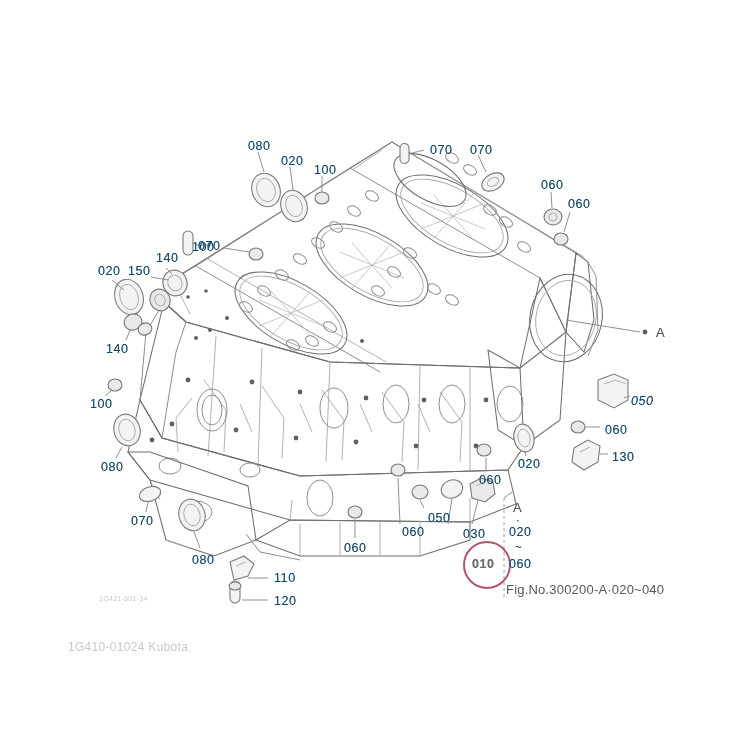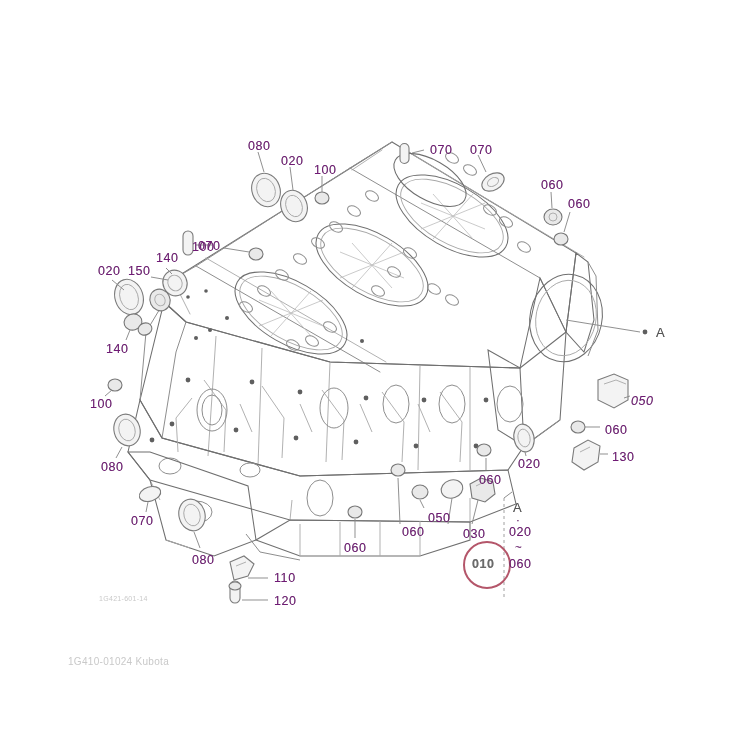--- a/index.html
+++ b/index.html
@@ -10,38 +10,38 @@
     background:#fefefe;
   }
   #sheet{position:relative;width:750px;height:750px;background:#ffffff;}
 
   
   .lbl{
     position:absolute;
     font-family:"Liberation Sans","DejaVu Sans",sans-serif;
     font-size:12.5px;
     letter-spacing:0.6px;
-    color:#701a75;
+    color:#0c4a6e;
     white-space:nowrap;
     -webkit-font-smoothing:none;
     text-shadow:0 0 0.4px rgba(90,90,90,.55);
   }
   .lbl.sm{font-size:11.5px;}
   .lbl.aletter{font-size:13px;color:#555;}
 
   
   .wm{
     position:absolute;
     font-family:"Liberation Sans","DejaVu Sans",sans-serif;
     color:#c9c9c9;
     white-space:nowrap;
     letter-spacing:.3px;
   }
   .wm.a{font-size:7px;}
-  .wm.b{font-size:10px;margin-top:16px;}
+  .wm.b{font-size:12px;}
 
   .fig{
     position:absolute;
     font-size:13px;
     color:#575757;
     letter-spacing:.2px;
     white-space:nowrap;
     font-family:"Liberation Sans","DejaVu Sans",sans-serif;
   }
 
@@ -414,17 +414,18 @@
 
   <div id="hl" style="left:463px;top:541px;width:48px;height:48px;"></div>
   <div class="lbl" style="left:472px;top:557px;color:#6b6b6b;font-weight:bold;">010</div>
 
   <div class="lbl aletter" style="left:513px;top:500px;">A</div>
   <div class="lbl sm" style="left:516px;top:514px;">·</div>
   <div class="lbl" style="left:509px;top:525px;">020</div>
   <div class="lbl sm" style="left:515px;top:541px;">~</div>
   <div class="lbl" style="left:509px;top:557px;">060</div>
 
+  <div class="fig" style="left:506px;top:582px;">Fig.No.300200-A·020~040</div>
 
   <div class="wm a" style="left:99px;top:595px;">1G421-601-14</div>
   <div class="wm b" style="left:68px;top:640px;">1G410-01024 Kubota</div>
 
 </div>
 
 </body></html>

